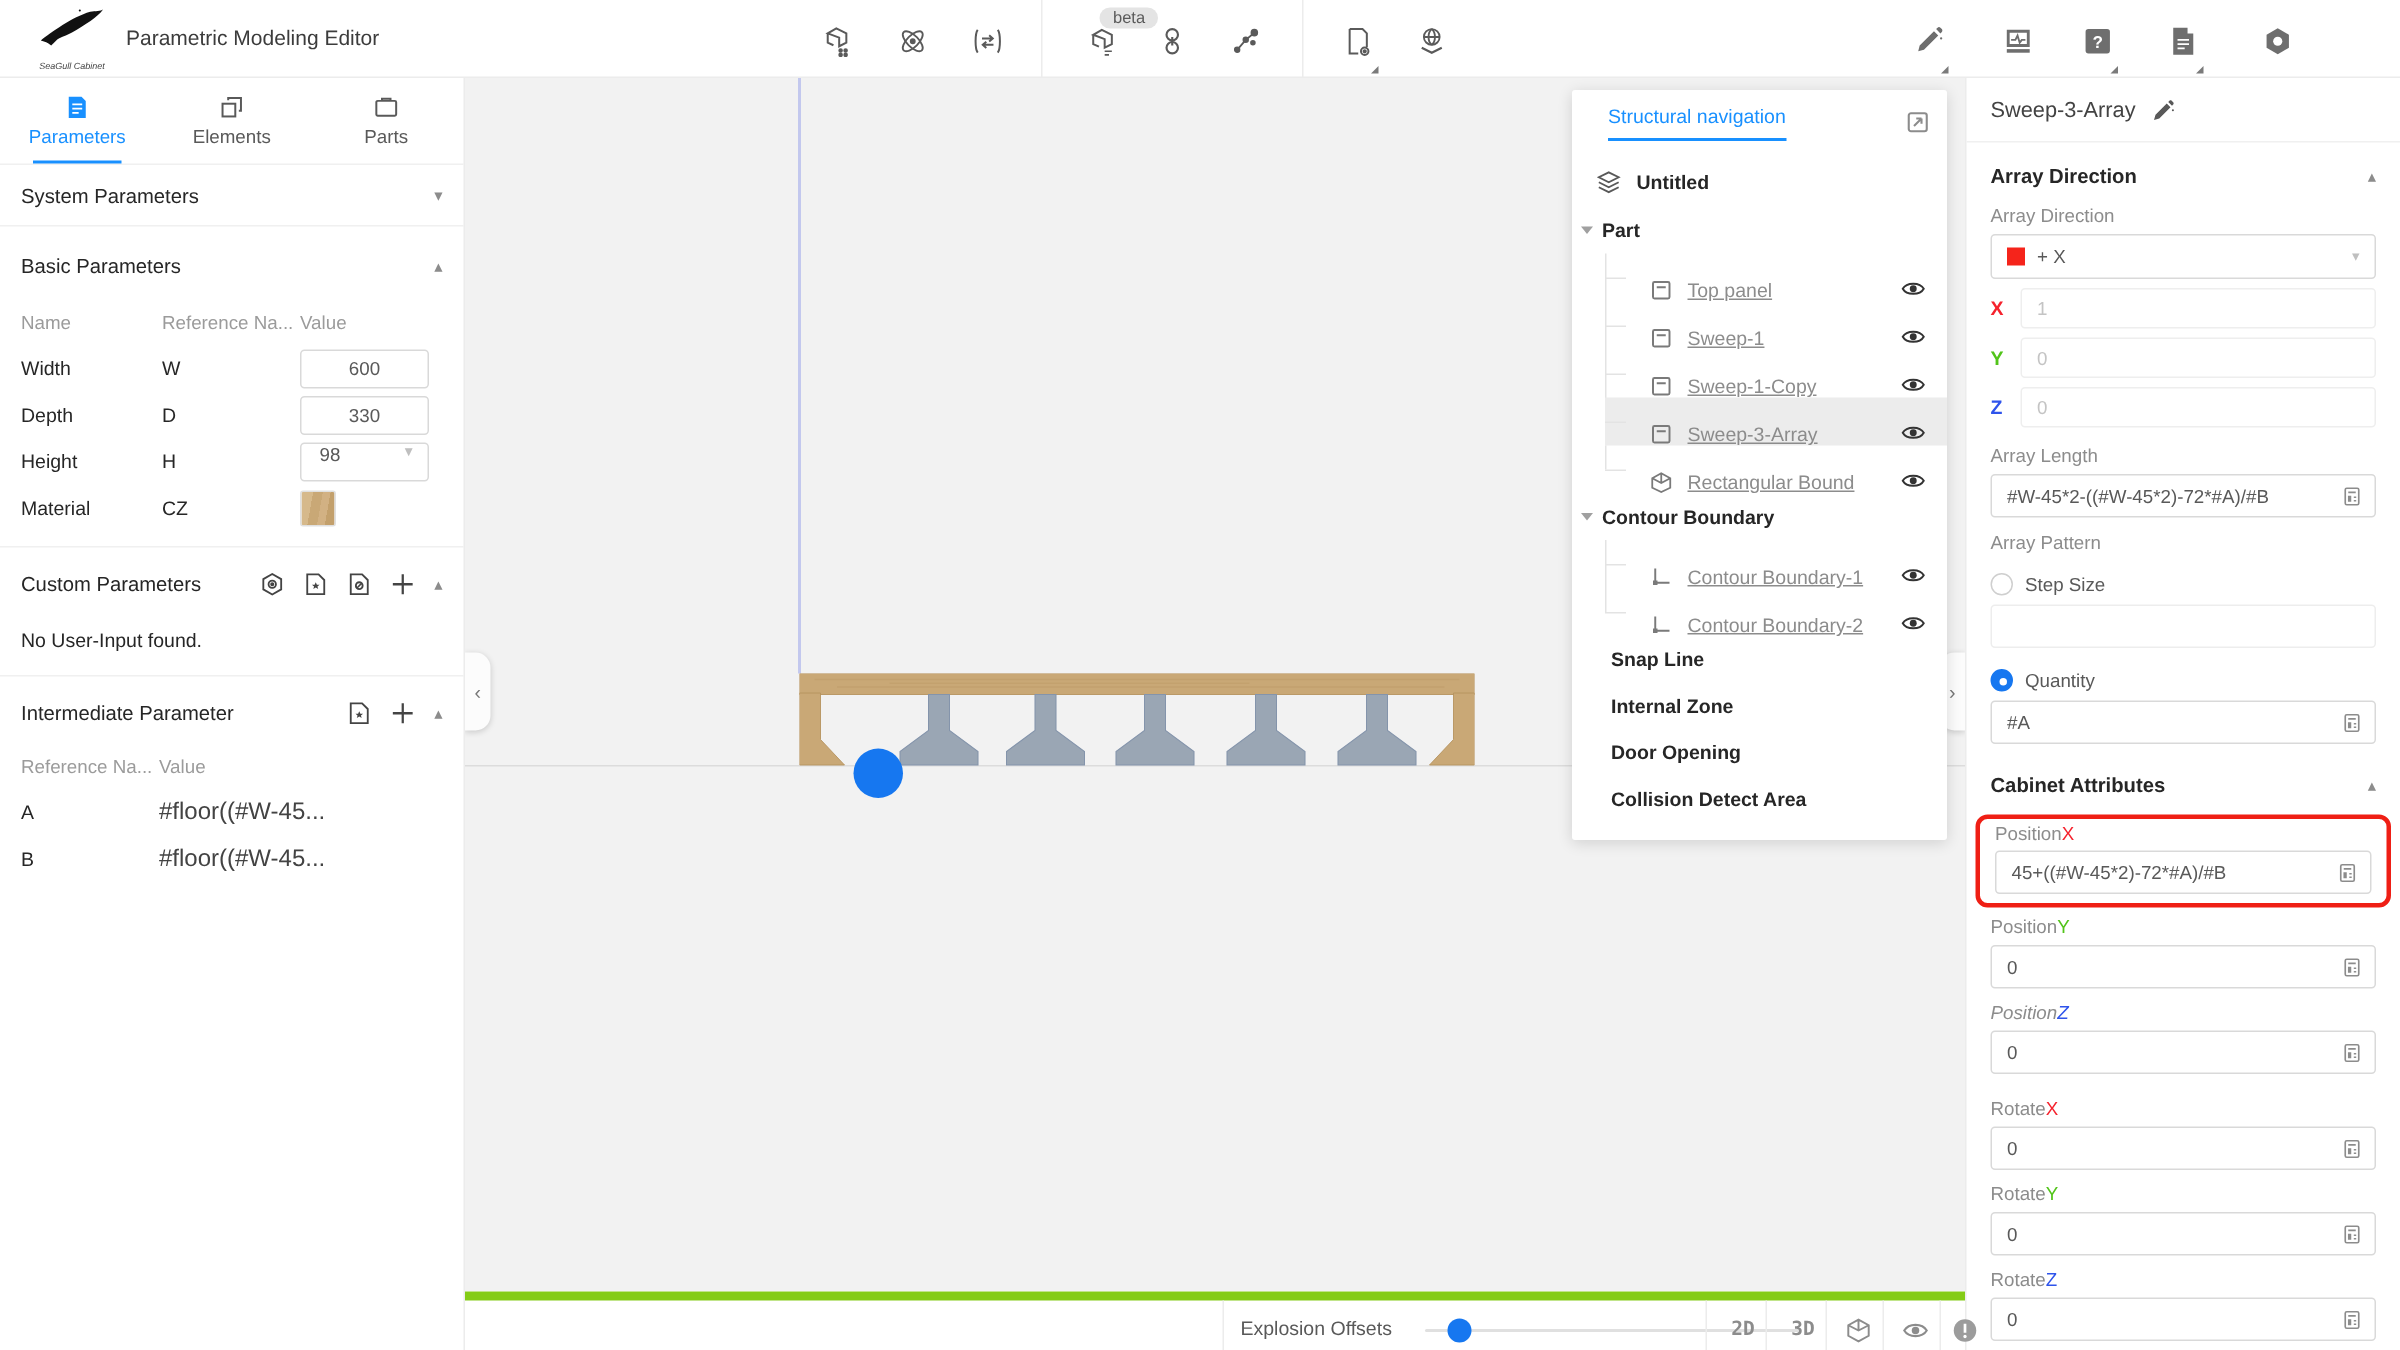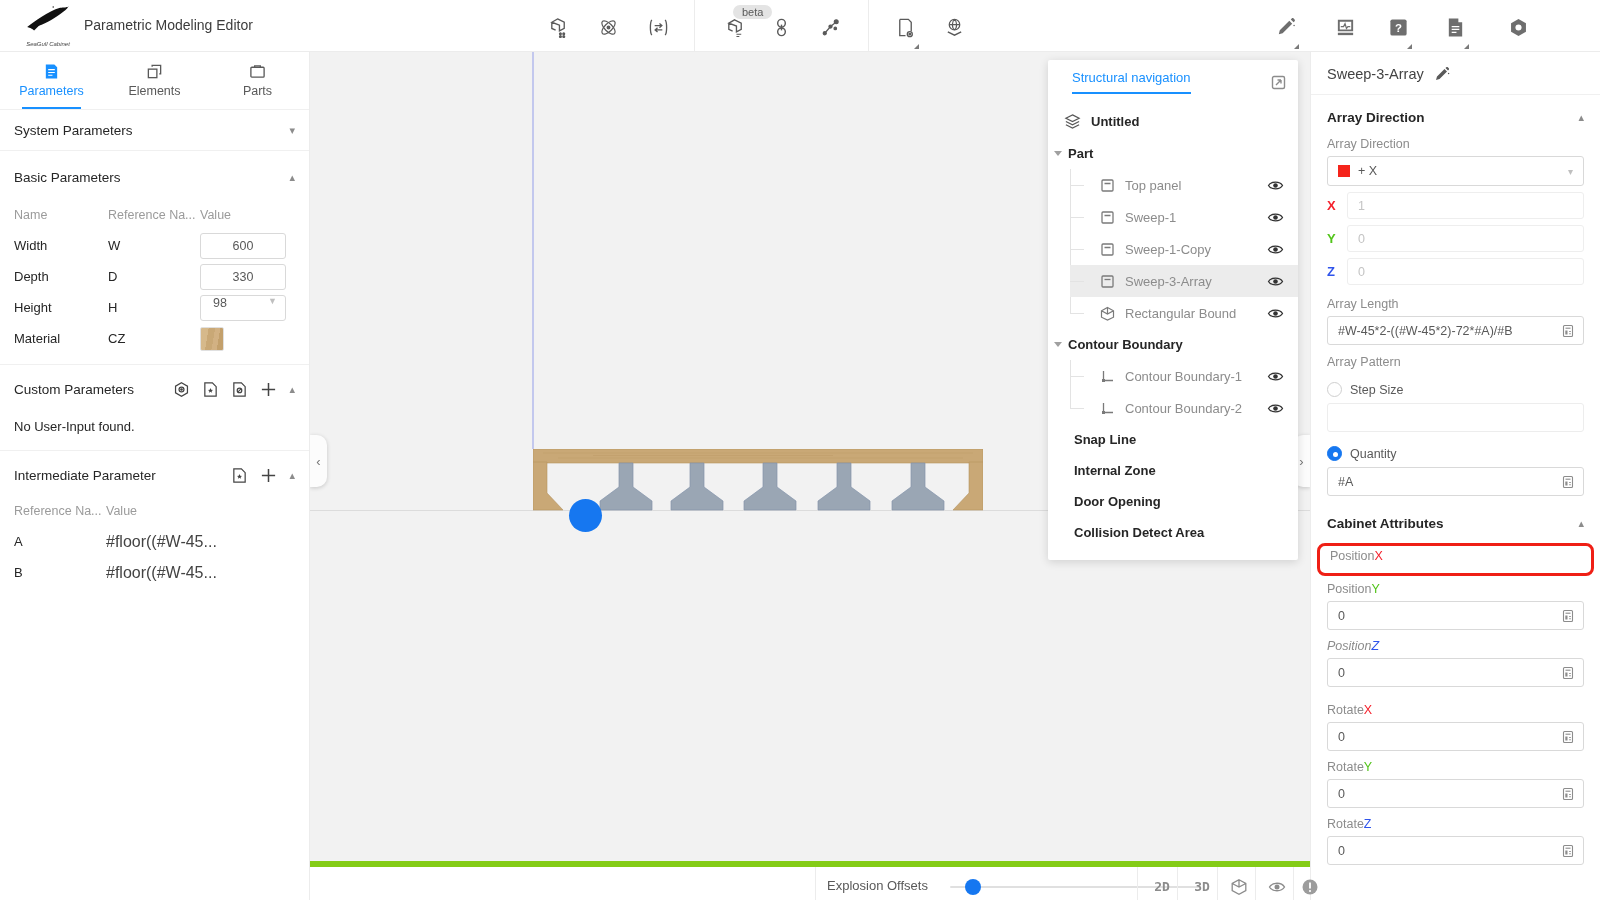--- a/index.html
+++ b/index.html
@@ -62,21 +62,21 @@
   .nav-title { font-size:13px; color:#1890ff; padding-bottom:7px; border-bottom:2px solid #1890ff; }
   .nav-expand { color:#8c8c8c; cursor:pointer; }
   .nav-expand svg { width:15px; height:15px; }
   .nav-body { padding:10px 0 0 0; }
   .tree-root { display:flex; align-items:center; gap:10px; height:34px; padding-left:16px; font-size:13px; font-weight:bold; color:#262626; }
   .tree-root svg { width:17px; height:17px; color:#595959; }
   .tree-group { display:flex; align-items:center; height:31px; padding-left:16px; font-size:13px; font-weight:bold; color:#262626; cursor:pointer; }
   .tree-group .tri { width:0; height:0; border-left:4px solid transparent; border-right:4px solid transparent; border-top:5px solid #a0a0a0; margin-right:6px; margin-left:-10px; }
   .tree-children { position:relative; margin-left:22px; }
   .tree-children:before { content:""; position:absolute; left:0; top:0; bottom:16px; width:1px; background:#e3e3e3; }
-  .tree-item { position:relative; display:flex; align-items:center; height:32px; padding-left:30px; font-size:13px; color:#8c8c8c; cursor:pointer; margin-right:0; }
+  .tree-item { position:relative; display:flex; align-items:flex-end; height:32px; padding-left:30px; font-size:13px; color:#8c8c8c; cursor:pointer; margin-right:0;text-decoration:underline; }
   .tree-item:before { content:""; position:absolute; left:0; top:16px; width:14px; height:1px; background:#e3e3e3; }
   .tree-item .ti-icon { color:#7a7a7a; margin-right:10px; display:flex; }
   .tree-item .ti-icon svg { width:15px; height:15px; }
   .tree-item .eye { margin-left:auto; margin-right:14px; display:flex; color:#333; }
   .tree-item .eye svg { width:17px; height:17px; }
   .tree-item.selected { background:#ececec; }
 
   
   .inspector { position:absolute; left:1310px; top:52px; width:290px; height:848px; background:#fff; border-left:1px solid #ececec; z-index:20; padding:0 0 0 0; overflow:hidden; }
   .insp-title-row { display:flex; align-items:center; gap:10px; padding:14px 16px 12px; border-bottom:1px solid #f0f0f0; }
@@ -622,20 +622,31 @@
         </span>
     </div>
 
     <div class="insp-sec-head" style="padding-top:20px;">
       <span>Cabinet Attributes</span>
       <span class="chev">▴</span>
     </div>
 
     <div class="red-high">
       <div class="fld-label"><span>Position</span><span class="ax-red">X</span></div>
+      <div class="fld-box">
+        <input readonly="" value="45+((#W-45*2)-72*#A)/#B" style="">
+        <span class="calc">
+            <svg viewBox="0 0 14 14" fill="none" stroke="currentColor" stroke-width="1.1">
+              <rect x="2.5" y="1.5" width="9" height="11" rx="1"></rect>
+              <path d="M4.5 4.2 H9.5"></path>
+              <rect x="4.3" y="6.5" width="2.2" height="4" fill="currentColor" stroke="none"></rect>
+              <path d="M8.2 7.5 H9.8 M8.2 9.8 H9.8"></path>
+            </svg>
+          </span>
+      </div>
     </div>
 
     <div class="fld-label"><span>Position</span><span class="ax-green">Y</span></div>
     <div class="fld-box">
       <input readonly="" value="0" style="">
       <span class="calc">
           <svg viewBox="0 0 14 14" fill="none" stroke="currentColor" stroke-width="1.1">
             <rect x="2.5" y="1.5" width="9" height="11" rx="1"></rect>
             <path d="M4.5 4.2 H9.5"></path>
             <rect x="4.3" y="6.5" width="2.2" height="4" fill="currentColor" stroke="none"></rect>

